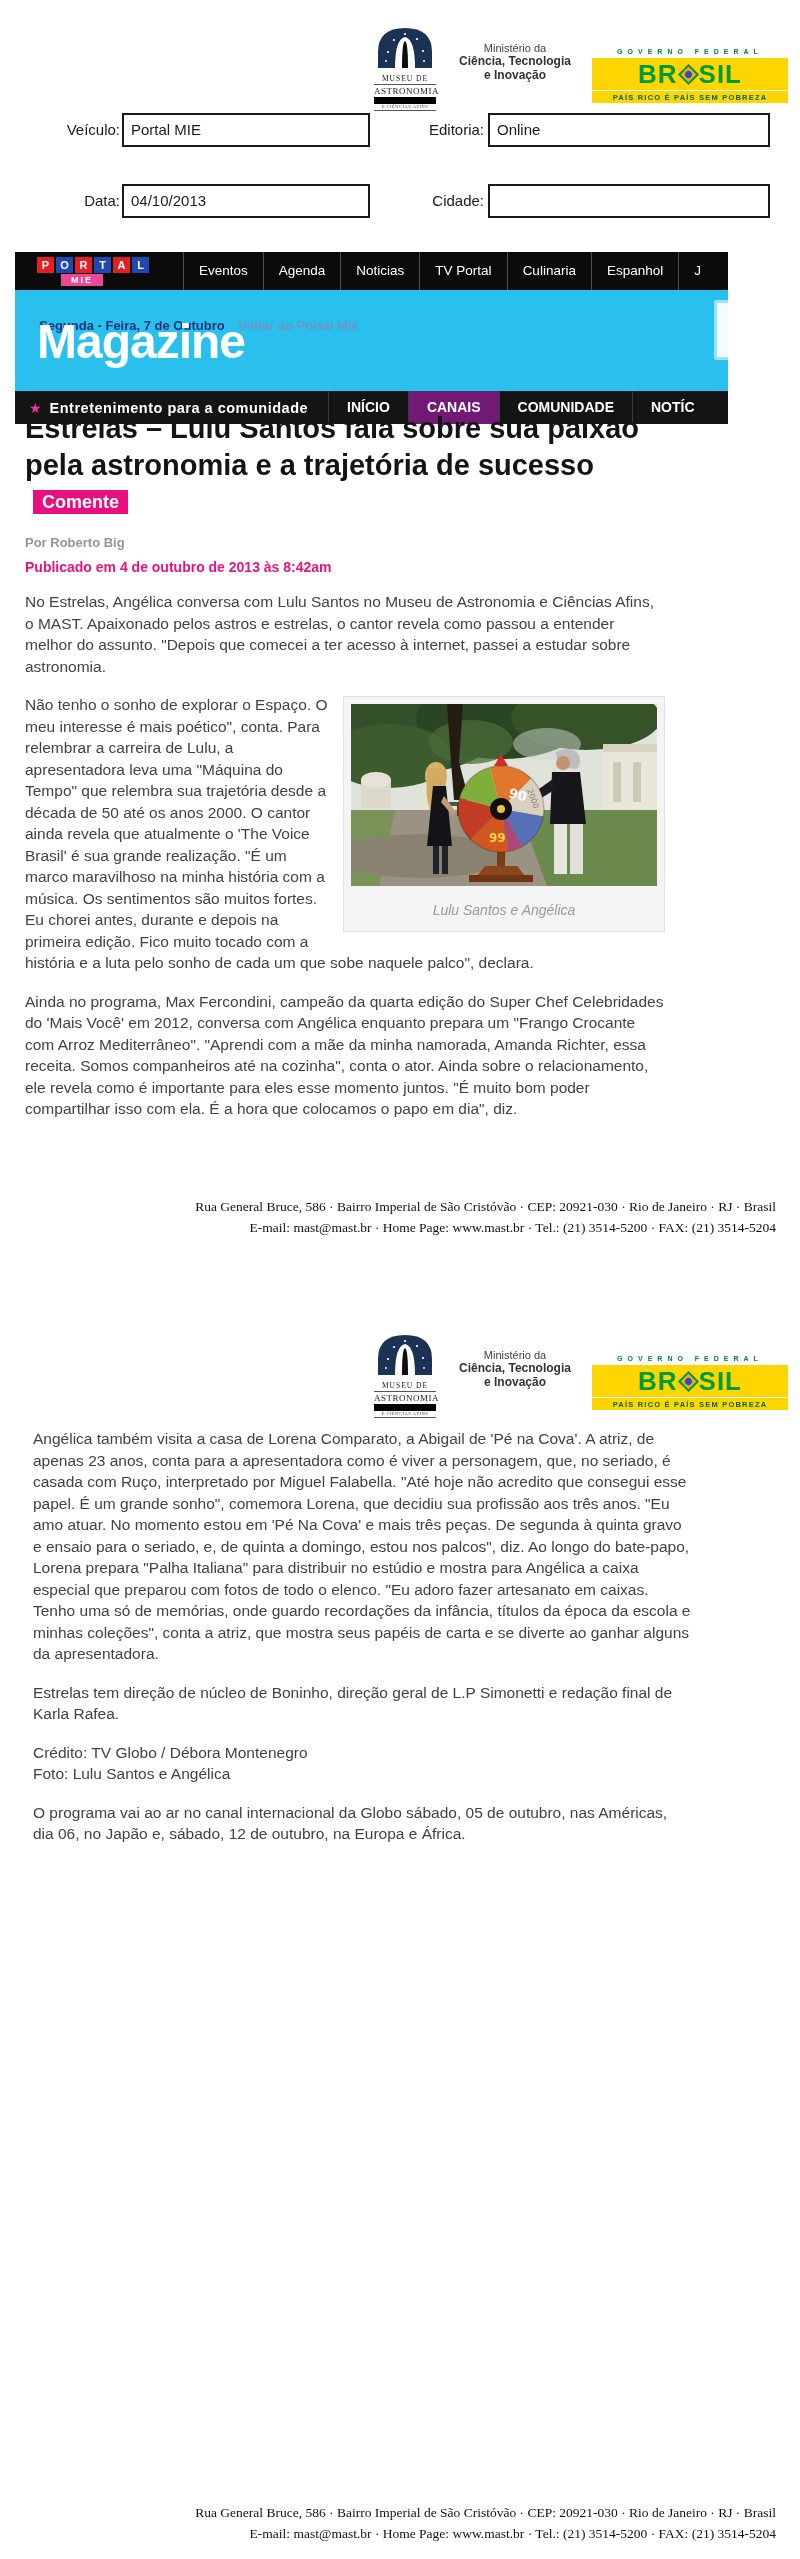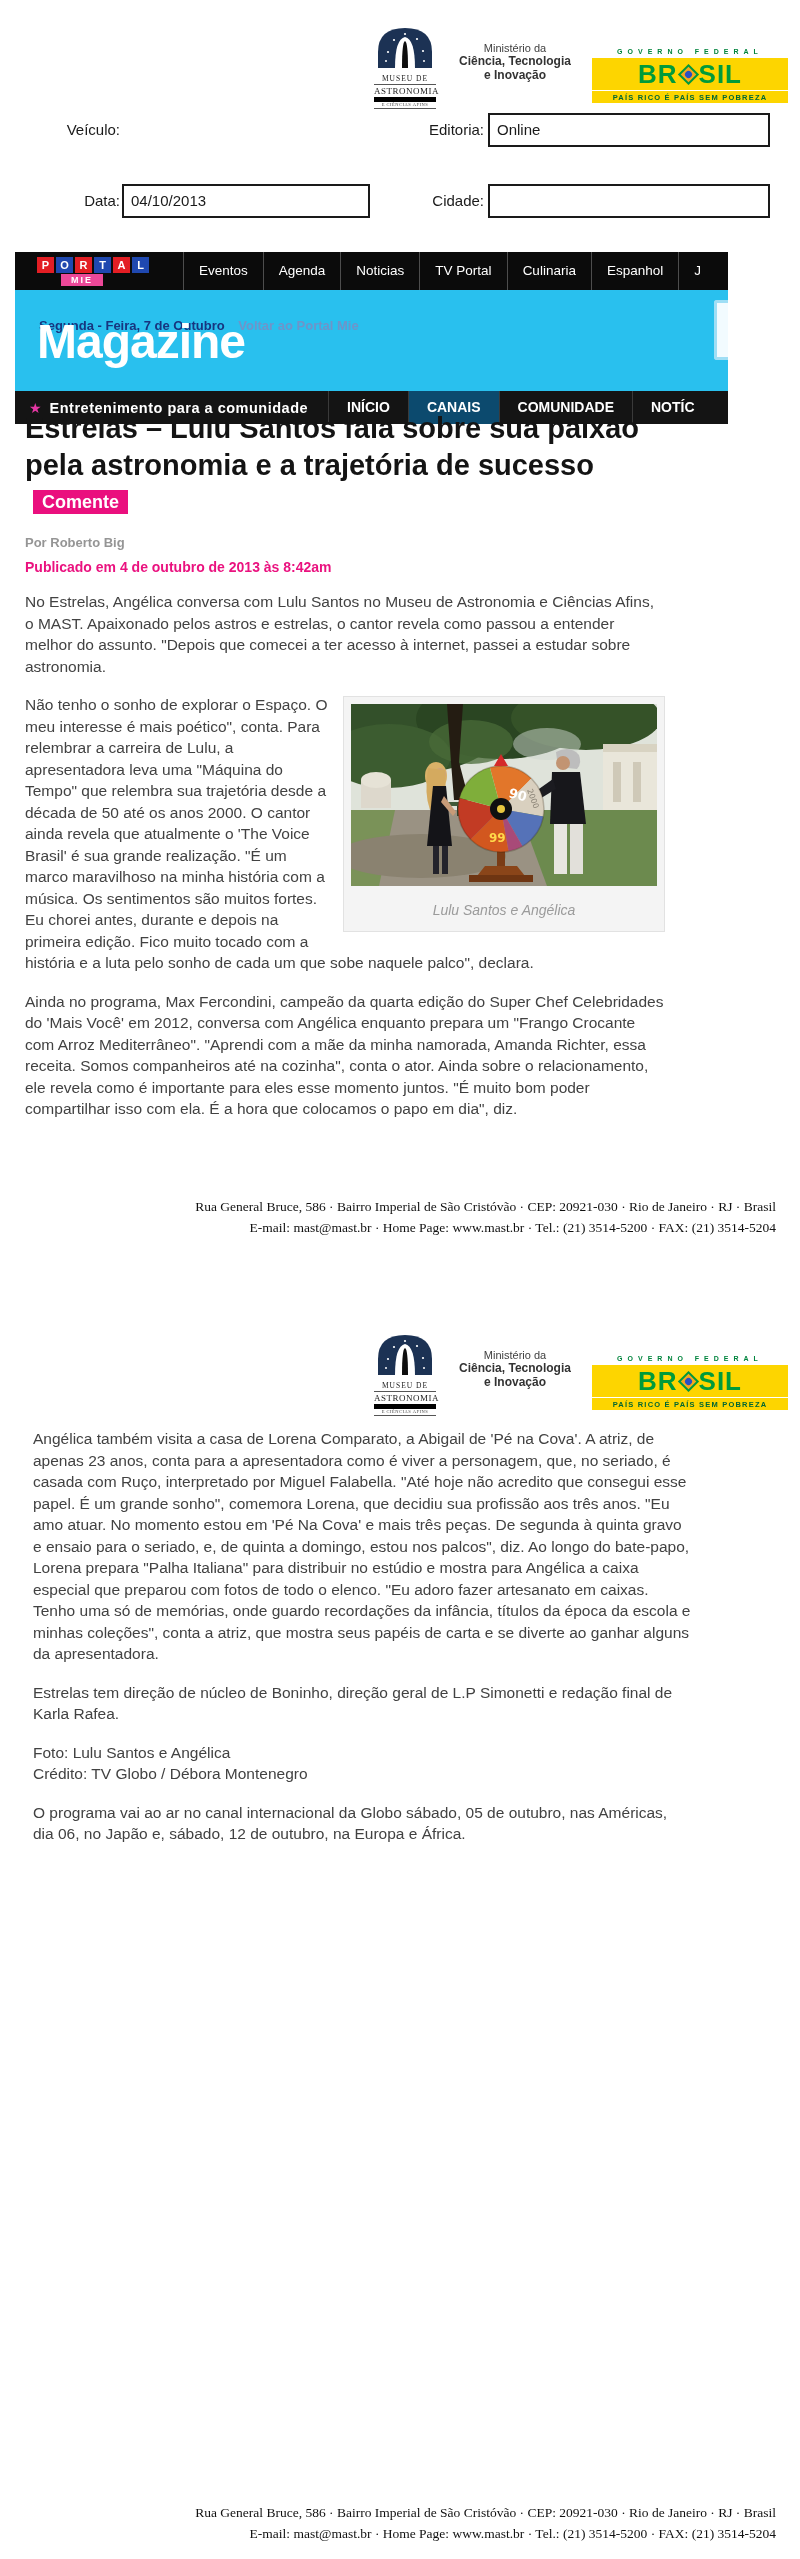--- a/index.html
+++ b/index.html
@@ -4,21 +4,21 @@
 <style>
   * { margin:0; padding:0; box-sizing:border-box; }
   body { background:#ffffff; font-family:"Liberation Sans", sans-serif; }
   #page { position:relative; width:800px; height:2559px; background:#fff; overflow:hidden; margin:0 auto; }
 
   
   .hdr { position:absolute; left:0; width:800px; height:80px; }
   .mast { position:absolute; left:374px; top:0; width:62px; text-align:center; }
   .mast-text1 { font-family:"Liberation Serif", serif; font-size:7.5px; letter-spacing:1px; color:#222; margin-top:2px; }
   .mast-text2 { font-family:"Liberation Serif", serif; font-size:9px; letter-spacing:0.5px; color:#222;
-                border-top:1px solid #555; border-bottom:5px solid #000000; padding:1px 0; margin-top:1px; }
+                border-top:1px solid #555; border-bottom:7px solid #000000; padding:1px 0; margin-top:1px; }
   .mast-text3 { font-family:"Liberation Serif", serif; font-size:4.5px; letter-spacing:0.5px; color:#444;
                 border-bottom:1px solid #555; padding-bottom:1px; }
   .ministerio { position:absolute; left:448px; top:16px; width:134px; text-align:center; color:#3f3f3f; }
   .min-l1 { font-size:11px; }
   .min-l2, .min-l3 { font-size:12px; font-weight:bold; color:#333; }
   .brasil { position:absolute; left:592px; top:20px; width:196px; }
   .br-top { background:#fff; color:#00843d; font-size:7px; font-weight:bold; letter-spacing:5px;
             text-align:center; white-space:nowrap; overflow:hidden; height:12px; line-height:12px; }
   .br-main { background:#fdd500; height:32px; display:flex; align-items:center; justify-content:center;
              color:#009b3a; font-size:26px; font-weight:bold; letter-spacing:1px; }
@@ -51,21 +51,21 @@
   .date-txt { color:#17357f; }
   .back-link { color:#6f94c9; margin-left:10px; }
   .magazine { position:absolute; left:22px; top:28px; color:#fff; font-size:48px; font-weight:bold;
               letter-spacing:-1px; line-height:1; }
   .subnav { position:absolute; left:0; right:0; bottom:0; height:33px; background:#141414; display:flex;
             align-items:center; overflow:hidden; white-space:nowrap; }
   .sn-star { color:#e437a3; font-size:14px; margin:0 8px 0 14px; }
   .sn-tag { color:#fff; font-size:14.5px; font-weight:bold; letter-spacing:0.5px; margin-right:20px; }
   .sn-item { color:#fff; font-size:14px; font-weight:bold; height:33px; line-height:33px; padding:0 18px;
              border-left:1px solid #3a3a3a; }
-  .sn-active { background:#0c4a6e; }
+  .sn-active { background:#701a75; }
   .cut-tab { position:absolute; right:0; top:10px; width:14px; height:60px; background:#f2fbff;
              border:3px solid #9fdef5; border-right:none; border-radius:3px 0 0 3px; }
 
   
   .article { position:absolute; left:25px; top:410px; width:640px; color:#424242; }
   .title { font-size:29px; line-height:37px; font-weight:bold; color:#141414; margin-bottom:14px; }
   .badge { display:inline-block; background:#ea0f7e; color:#fff; font-size:18px; font-weight:bold;
            padding:3px 9px; margin-left:8px; vertical-align:4px; line-height:1; }
   .byline { font-size:13px; font-weight:bold; color:#959595; margin-bottom:9px; }
   .pub { font-size:14px; font-weight:bold; color:#ea127f; margin-bottom:16px; }
@@ -115,20 +115,21 @@
           <span>BR</span>
           <span class="br-flag"></span>
           <span>SIL</span>
         </div>
       <div class="br-tag">PAÍS RICO É PAÍS SEM POBREZA</div>
     </div>
   </div>
 
   <div class="frow" style="top:113px;">
     <div class="flabel" style="left:48px; width:72px;">Veículo:</div>
+    <div class="fbox" style="left:122px; width:248px;">Portal MIE</div>
     <div class="flabel" style="left:410px; width:74px;">Editoria:</div>
     <div class="fbox" style="left:488px; width:282px;">Online</div>
   </div>
   <div class="frow" style="top:184px;padding-left:48px;">
     <div class="flabel" style="left:48px; width:72px;">Data:</div>
     <div class="fbox" style="left:122px; width:248px;">04/10/2013</div>
     <div class="flabel" style="left:410px; width:74px;">Cidade:</div>
     <div class="fbox" style="left:488px; width:282px;"></div>
   </div>
 
@@ -280,22 +281,22 @@
           <span>SIL</span>
         </div>
       <div class="br-tag">PAÍS RICO É PAÍS SEM POBREZA</div>
     </div>
   </div>
 
   <div class="p2text">
     <p class="para">Angélica também visita a casa de Lorena Comparato, a Abigail de 'Pé na Cova'. A atriz, de apenas 23 anos, conta para a apresentadora como é viver a personagem, que, no seriado, é casada com Ruço, interpretado por Miguel Falabella. "Até hoje não acredito que consegui esse papel. É um grande sonho", comemora Lorena, que decidiu sua profissão aos três anos. "Eu amo atuar. No momento estou em 'Pé Na Cova' e mais três peças. De segunda à quinta gravo e ensaio para o seriado, e, de quinta a domingo, estou nos palcos", diz. Ao longo do bate-papo, Lorena prepara "Palha Italiana" para distribuir no estúdio e mostra para Angélica a caixa especial que preparou com fotos de todo o elenco. "Eu adoro fazer artesanato em caixas. Tenho uma só de memórias, onde guardo recordações da infância, títulos da época da escola e minhas coleções", conta a atriz, que mostra seus papéis de carta e se diverte ao ganhar alguns da apresentadora.</p>
     <p class="para">Estrelas tem direção de núcleo de Boninho, direção geral de L.P Simonetti e redação final de Karla Rafea.</p>
     <p class="para">
+      <span style="display:block;">Crédito: TV Globo / Débora Montenegro</span>
       <span style="display:block;">Foto: Lulu Santos e Angélica</span>
-      <span style="display:block;">Crédito: TV Globo / Débora Montenegro</span>
     </p>
     <p class="para">O programa vai ao ar no canal internacional da Globo sábado, 05 de outubro, nas Américas, dia 06, no Japão e, sábado, 12 de outubro, na Europa e África.</p>
   </div>
 
   <div class="footer" style="top:2502px;">
     <div>Rua General Bruce, 586 · Bairro Imperial de São Cristóvão · CEP: 20921-030 · Rio de Janeiro · RJ · Brasil</div>
     <div>E-mail: mast@mast.br · Home Page: www.mast.br · Tel.: (21) 3514-5200 · FAX: (21) 3514-5204</div>
   </div>
 
 </div>

